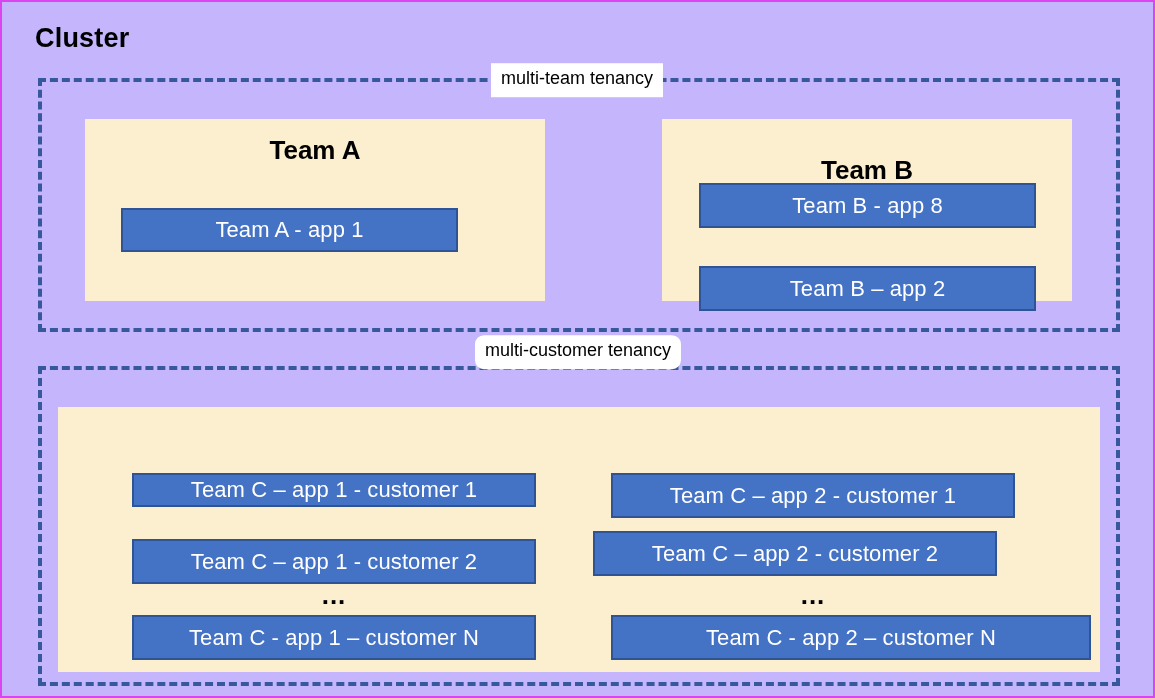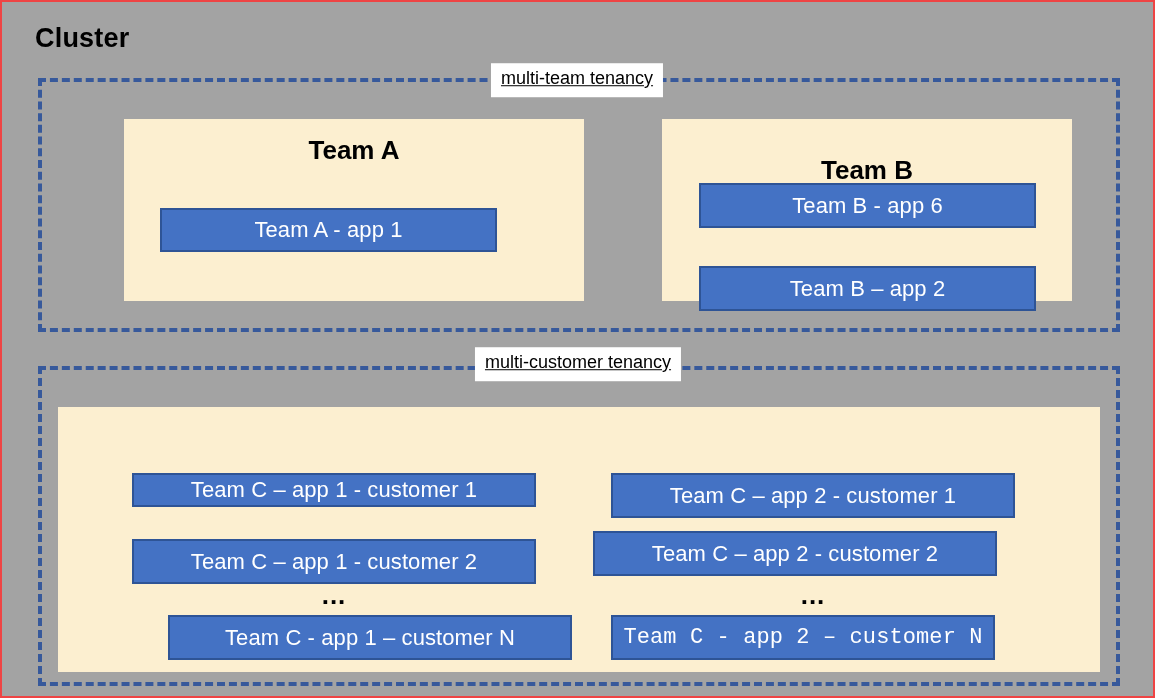--- a/index.html
+++ b/index.html
@@ -5,22 +5,22 @@
 <style>
   html, body {
     margin: 0;
     padding: 0;
     background: #ffffff;
   }
   .canvas {
     position: relative;
     width: 1155px;
     height: 698px;
-    background: #a3a3a3;
-    border: 2px solid #ef4444;
+    background: #c4b5fd;
+    border: 2px solid #d946ef;
     box-sizing: border-box;
     font-family: "Liberation Sans", sans-serif;
     overflow: hidden;
   }
 
   
   .cluster-title {
     position: absolute;
     left: 33px;
     top: 21px;
@@ -52,38 +52,38 @@
   }
   .tenancy-label {
     position: absolute;
     background: #FFFFFF;
     color: #000000;
     font-size: 18px;
     line-height: 1.42;
     padding: 3px 10px 5px 10px;
     white-space: nowrap;
     transform: translate(-50%, -50%);
-    text-decoration: underline;
   }
   .tenancy-label.top {
     left: 575px;
     top: 78px;
   }
   .tenancy-label.bottom {
     left: 576px;
-    top: 362px;
+    top: 350px;
+    border-radius: 9px;
   }
 
   
   .team {
     position: absolute;
     background: #FCEFD0;
     box-sizing: border-box;
   }
-  .team-a  { left: 83px;  top: 117px; width: 460px; height: 182px; margin-left: 39px; }
+  .team-a  { left: 83px;  top: 117px; width: 460px; height: 182px; }
   .team-b  { left: 660px; top: 117px; width: 410px; height: 182px; }
   .team-c  { left: 56px;  top: 405px; width: 1042px; height: 265px; }
 
   .team-title {
     position: absolute;
     left: 0;
     right: 0;
     text-align: center;
     font-size: 26px;
     font-weight: bold;
@@ -112,26 +112,26 @@
   
   .app-a1 { left: 36px; top: 89px; width: 337px; height: 44px; }
 
   
   .app-b1 { left: 37px; top: 64px; width: 337px; height: 45px; }
   .app-b2 { left: 37px; top: 104px; width: 337px; height: 45px; margin-top: 43px; }
 
   
   .app-c-l1 { left: 74px; top: 66px; width: 404px; height: 34px; }
   .app-c-l2 { left: 74px; top: 132px; width: 404px; height: 45px; }
-  .app-c-l3 { left: 74px; top: 208px; width: 404px; height: 45px; margin-left: 36px; }
+  .app-c-l3 { left: 74px; top: 208px; width: 404px; height: 45px; }
 
   
   .app-c-r1 { left: 553px; top: 66px; width: 404px; height: 45px; }
   .app-c-r2 { left: 535px; top: 124px; width: 404px; height: 45px; }
-  .app-c-r3 { left: 553px; top: 208px; width: 384px; height: 45px; font-family: Liberation Mono, monospace; }
+  .app-c-r3 { left: 553px; top: 208px; width: 480px; height: 45px; }
 
   
   .ellipsis {
     position: absolute;
     font-size: 26px;
     font-weight: bold;
     color: #000000;
     line-height: 1;
     letter-spacing: 1px;
     white-space: nowrap;
@@ -151,21 +151,21 @@
 
   <div class="tenancy-label top">multi-team tenancy</div>
 
   <div class="team team-a">
     <div class="team-title">Team A</div>
     <div class="app app-a1">Team A - app 1</div>
   </div>
 
   <div class="team team-b">
     <div class="team-title">Team B</div>
-    <div class="app app-b1">Team B - app 6</div>
+    <div class="app app-b1">Team B - app 8</div>
     <div class="app app-b2">Team B – app 2</div>
   </div>
 
   <div class="tenancy bottom"></div>
 
   <div class="tenancy-label bottom">multi-customer tenancy</div>
 
   <div class="team team-c">
 
     <div class="app app-c-l1">Team C – app 1 - customer 1</div>

